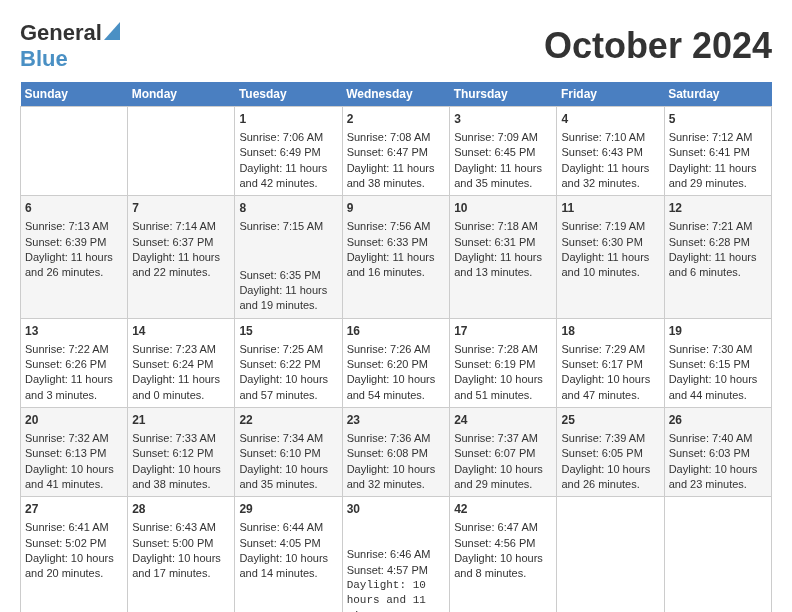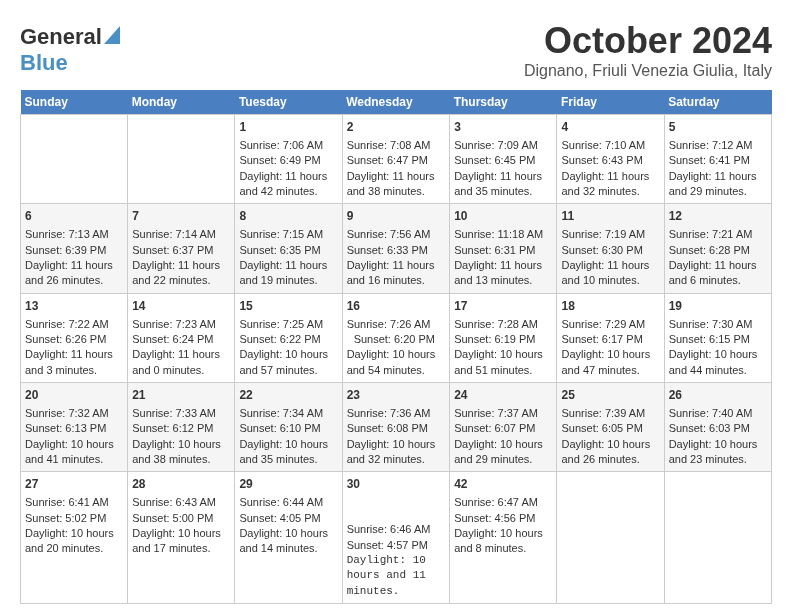--- a/index.html
+++ b/index.html
@@ -89,21 +89,20 @@
             <polygon points="0,18 16,0 16,18" fill="#4a90c4"></polygon>
           </svg>
       </span>
     </div>
     <div>
       <span style="font-size:22px;font-weight:bold;color:#4a90c4;">Blue</span>
     </div>
   </div>
   <div class="title-block">
     <h1>October 2024</h1>
-    <h2>Dignano, Friuli Venezia Giulia, Italy</h2>
   </div>
 </div>
 
 <table>
   <thead>
     <tr id="header-row">
         <th>Sunday</th>
         <th>Monday</th>
         <th>Tuesday</th>
         <th>Wednesday</th>
@@ -156,32 +155,32 @@
         </td>
         <td>
           <span class="day-num">7</span>
           <span style="display: block;">Sunrise: 7:14 AM</span>
           <span style="display: block;">Sunset: 6:37 PM</span>
           <span style="display: block;">Daylight: 11 hours and 22 minutes.</span>
         </td>
         <td>
           <span class="day-num">8</span>
           <span style="display: block;">Sunrise: 7:15 AM</span>
-          <span style="display: block;">Sunset: 6:35 PM</span>
+          <span style="display: block; margin-top: 33px;">Sunset: 6:35 PM</span>
           <span style="display: block;">Daylight: 11 hours and 19 minutes.</span>
         </td>
         <td>
           <span class="day-num">9</span>
           <span style="display: block;">Sunrise: 7:56 AM</span>
           <span style="display: block;">Sunset: 6:33 PM</span>
           <span style="display: block;">Daylight: 11 hours and 16 minutes.</span>
         </td>
         <td>
           <span class="day-num">10</span>
-          <span style="display: block;">Sunrise: 11:18 AM</span>
+          <span style="display: block;">Sunrise: 7:18 AM</span>
           <span style="display: block;">Sunset: 6:31 PM</span>
           <span style="display: block;">Daylight: 11 hours and 13 minutes.</span>
         </td>
         <td>
           <span class="day-num">11</span>
           <span style="display: block;">Sunrise: 7:19 AM</span>
           <span style="display: block;">Sunset: 6:30 PM</span>
           <span style="display: block;">Daylight: 11 hours and 10 minutes.</span>
         </td>
         <td>
@@ -206,21 +205,21 @@
         </td>
         <td>
           <span class="day-num">15</span>
           <span style="display: block;">Sunrise: 7:25 AM</span>
           <span style="display: block;">Sunset: 6:22 PM</span>
           <span style="display: block;">Daylight: 10 hours and 57 minutes.</span>
         </td>
         <td>
           <span class="day-num">16</span>
           <span style="display: block;">Sunrise: 7:26 AM</span>
-          <span style="display: block; margin-left: 7px;">Sunset: 6:20 PM</span>
+          <span style="display: block;">Sunset: 6:20 PM</span>
           <span style="display: block;">Daylight: 10 hours and 54 minutes.</span>
         </td>
         <td>
           <span class="day-num">17</span>
           <span style="display: block;">Sunrise: 7:28 AM</span>
           <span style="display: block;">Sunset: 6:19 PM</span>
           <span style="display: block;">Daylight: 10 hours and 51 minutes.</span>
         </td>
         <td>
           <span class="day-num">18</span>

